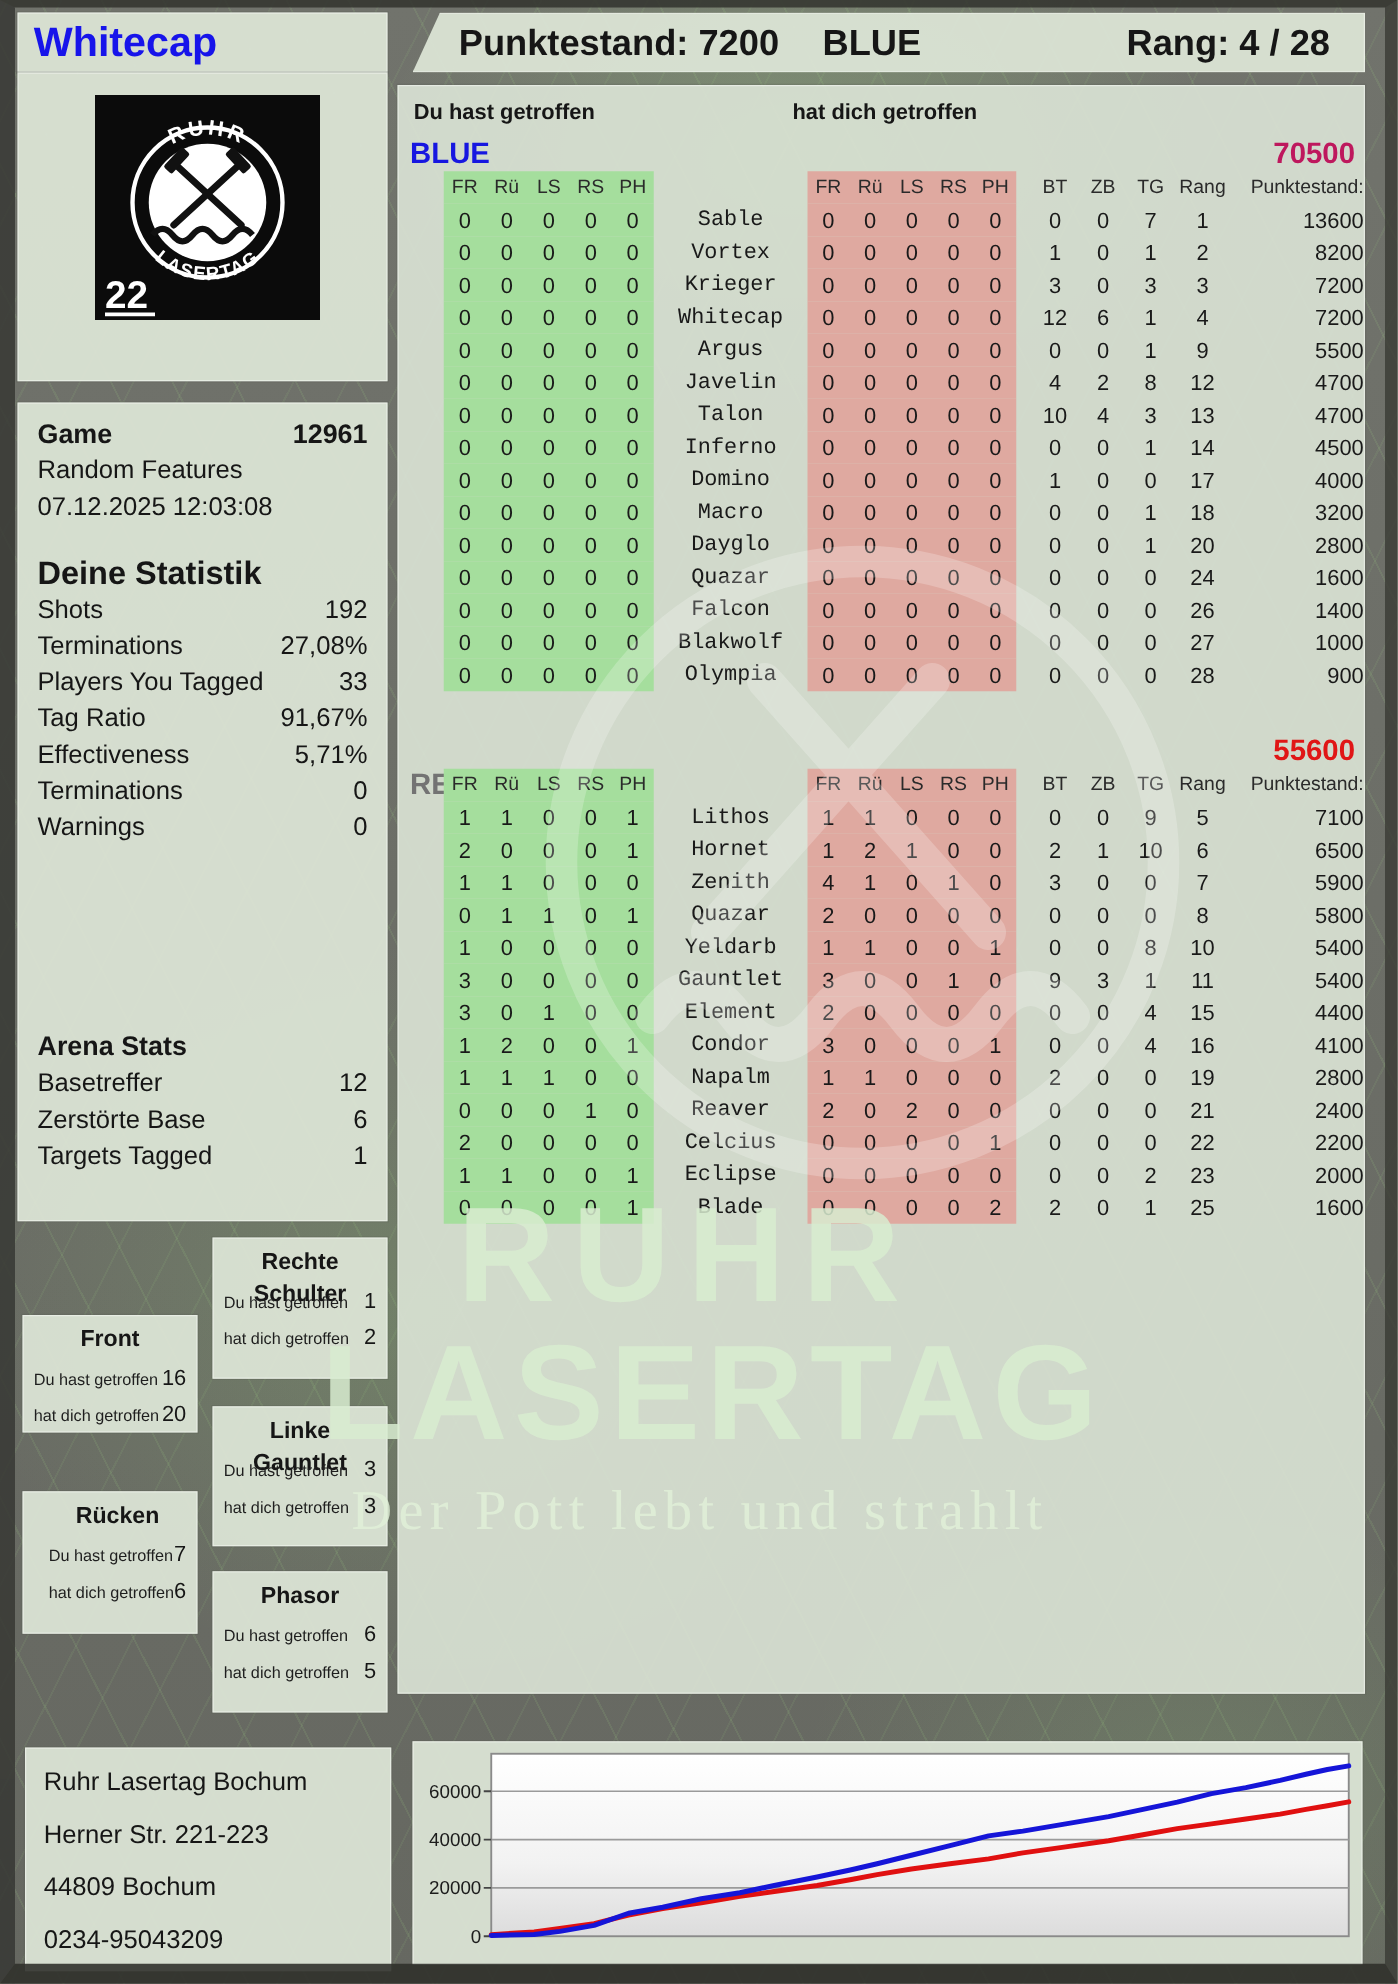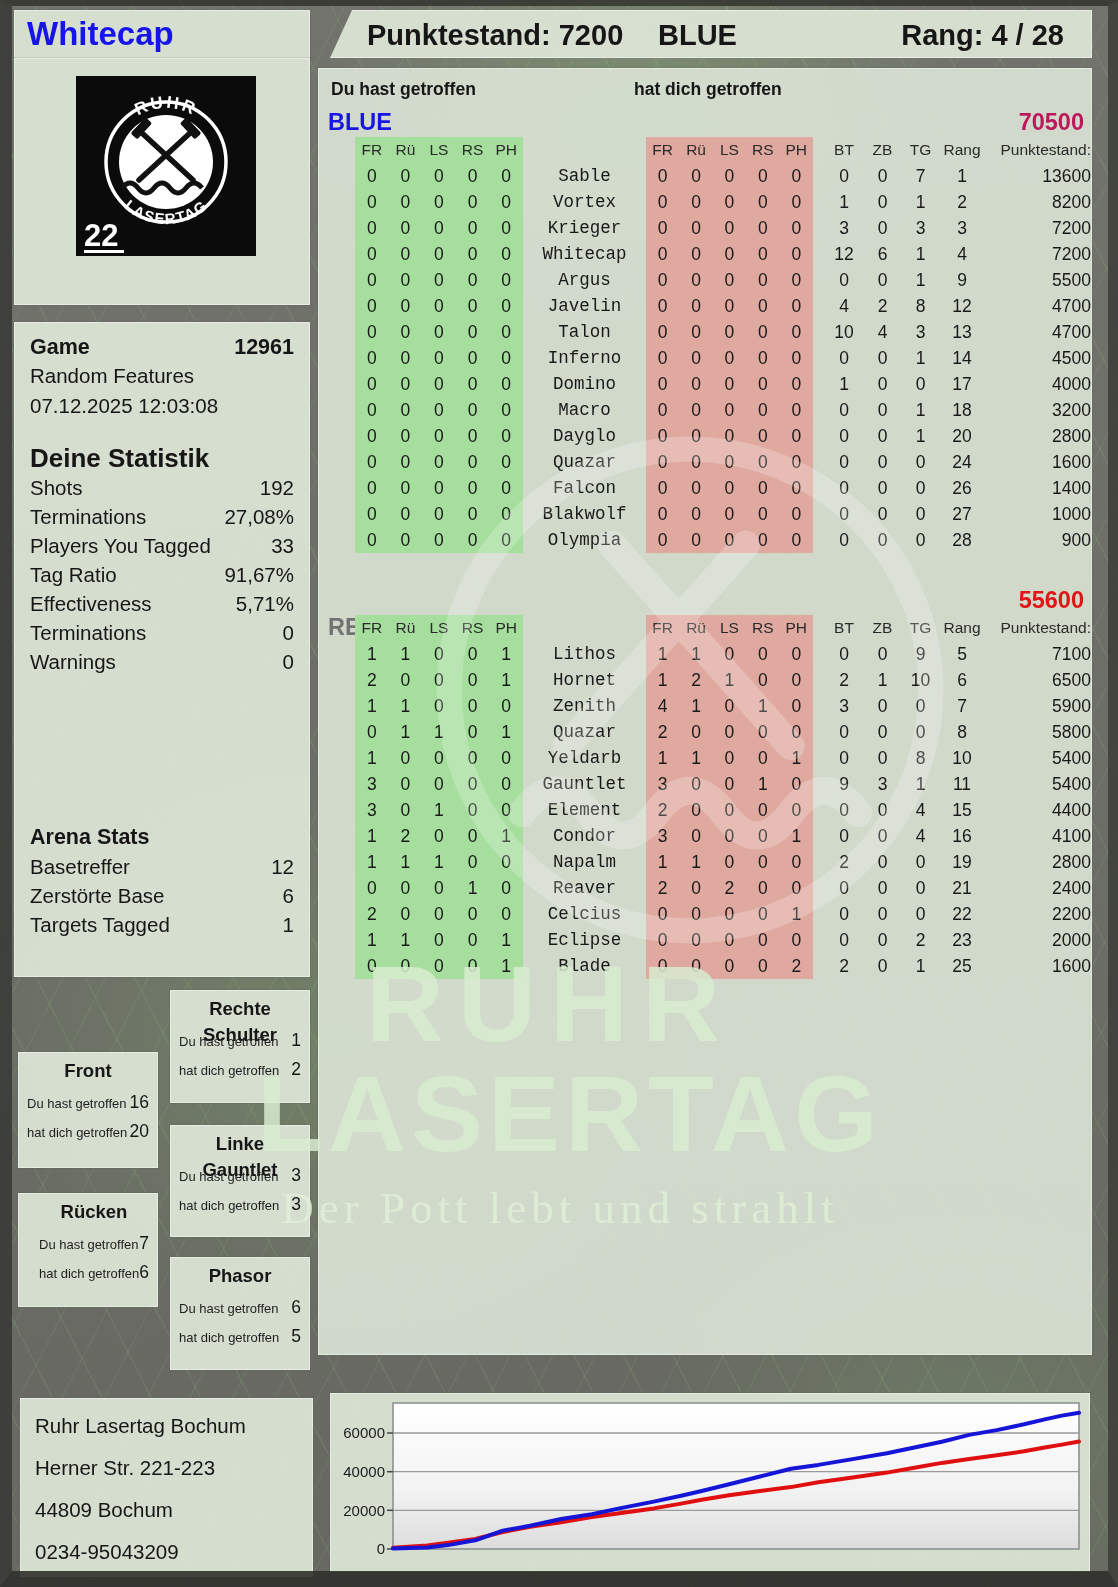--- a/index.html
+++ b/index.html
@@ -34,21 +34,21 @@
   .srow-lg{height:30px;line-height:30px;}
   .game-row{display:flex;justify-content:space-between;height:28px;line-height:28px;font-size:21.5px;font-weight:bold;}
   .ds-title{margin-top:22px;height:30px;line-height:30px;font-size:26px;font-weight:bold;}
   .as-title{margin-top:146px;height:30px;line-height:30px;font-size:21.5px;font-weight:bold;}
   
   .hitbox{width:140px;padding:5px 8px 0 8px;}
   .hb-title{text-align:center;font-weight:bold;font-size:18.5px;height:26px;line-height:26px;}
   .hb-row{display:flex;justify-content:space-between;align-items:baseline;margin-top:8px;}
   .hb-label{font-size:13px;color:#1e1e1e;} .hb-val{font-size:17.5px;}
   .hb-rs{left:170px;top:990px;height:113px;}
-  .hb-front{left:18px;top:1052px;height:116px;}
+  .hb-front{left:18px;top:1052px;height:94px;}
   .hb-ls{left:170px;top:1125px;height:112px;}
   .hb-rk{left:18px;top:1193px;height:114px;padding-left:20px;}
   .hb-ph{left:170px;top:1257px;height:113px;}
   
   .main-panel{left:318px;top:68px;width:774px;height:1287px;background:rgba(219,227,213,0.91);}
   .mp-label{position:absolute;top:10px;font-weight:bold;font-size:17.5px;}
   .mp-du{left:12px;} .mp-dich{left:315px;}
   #sections{position:absolute;left:0;top:38px;width:100%;padding-left:9px;box-sizing:border-box;}
   .section + .section{margin-top:32px;}
   .team-line{display:flex;justify-content:space-between;width:756px;height:30px;line-height:30px;

